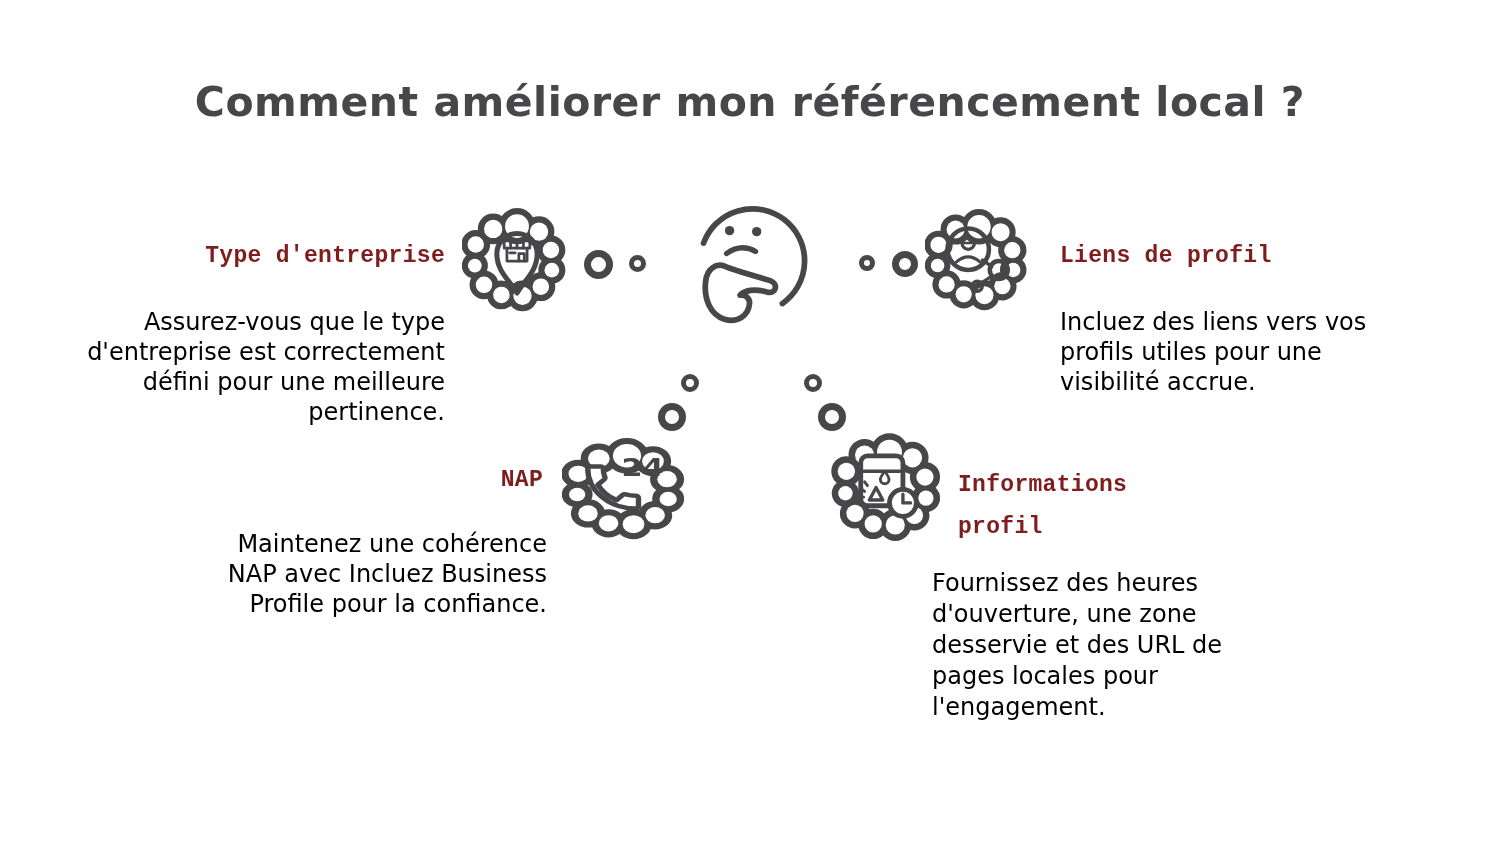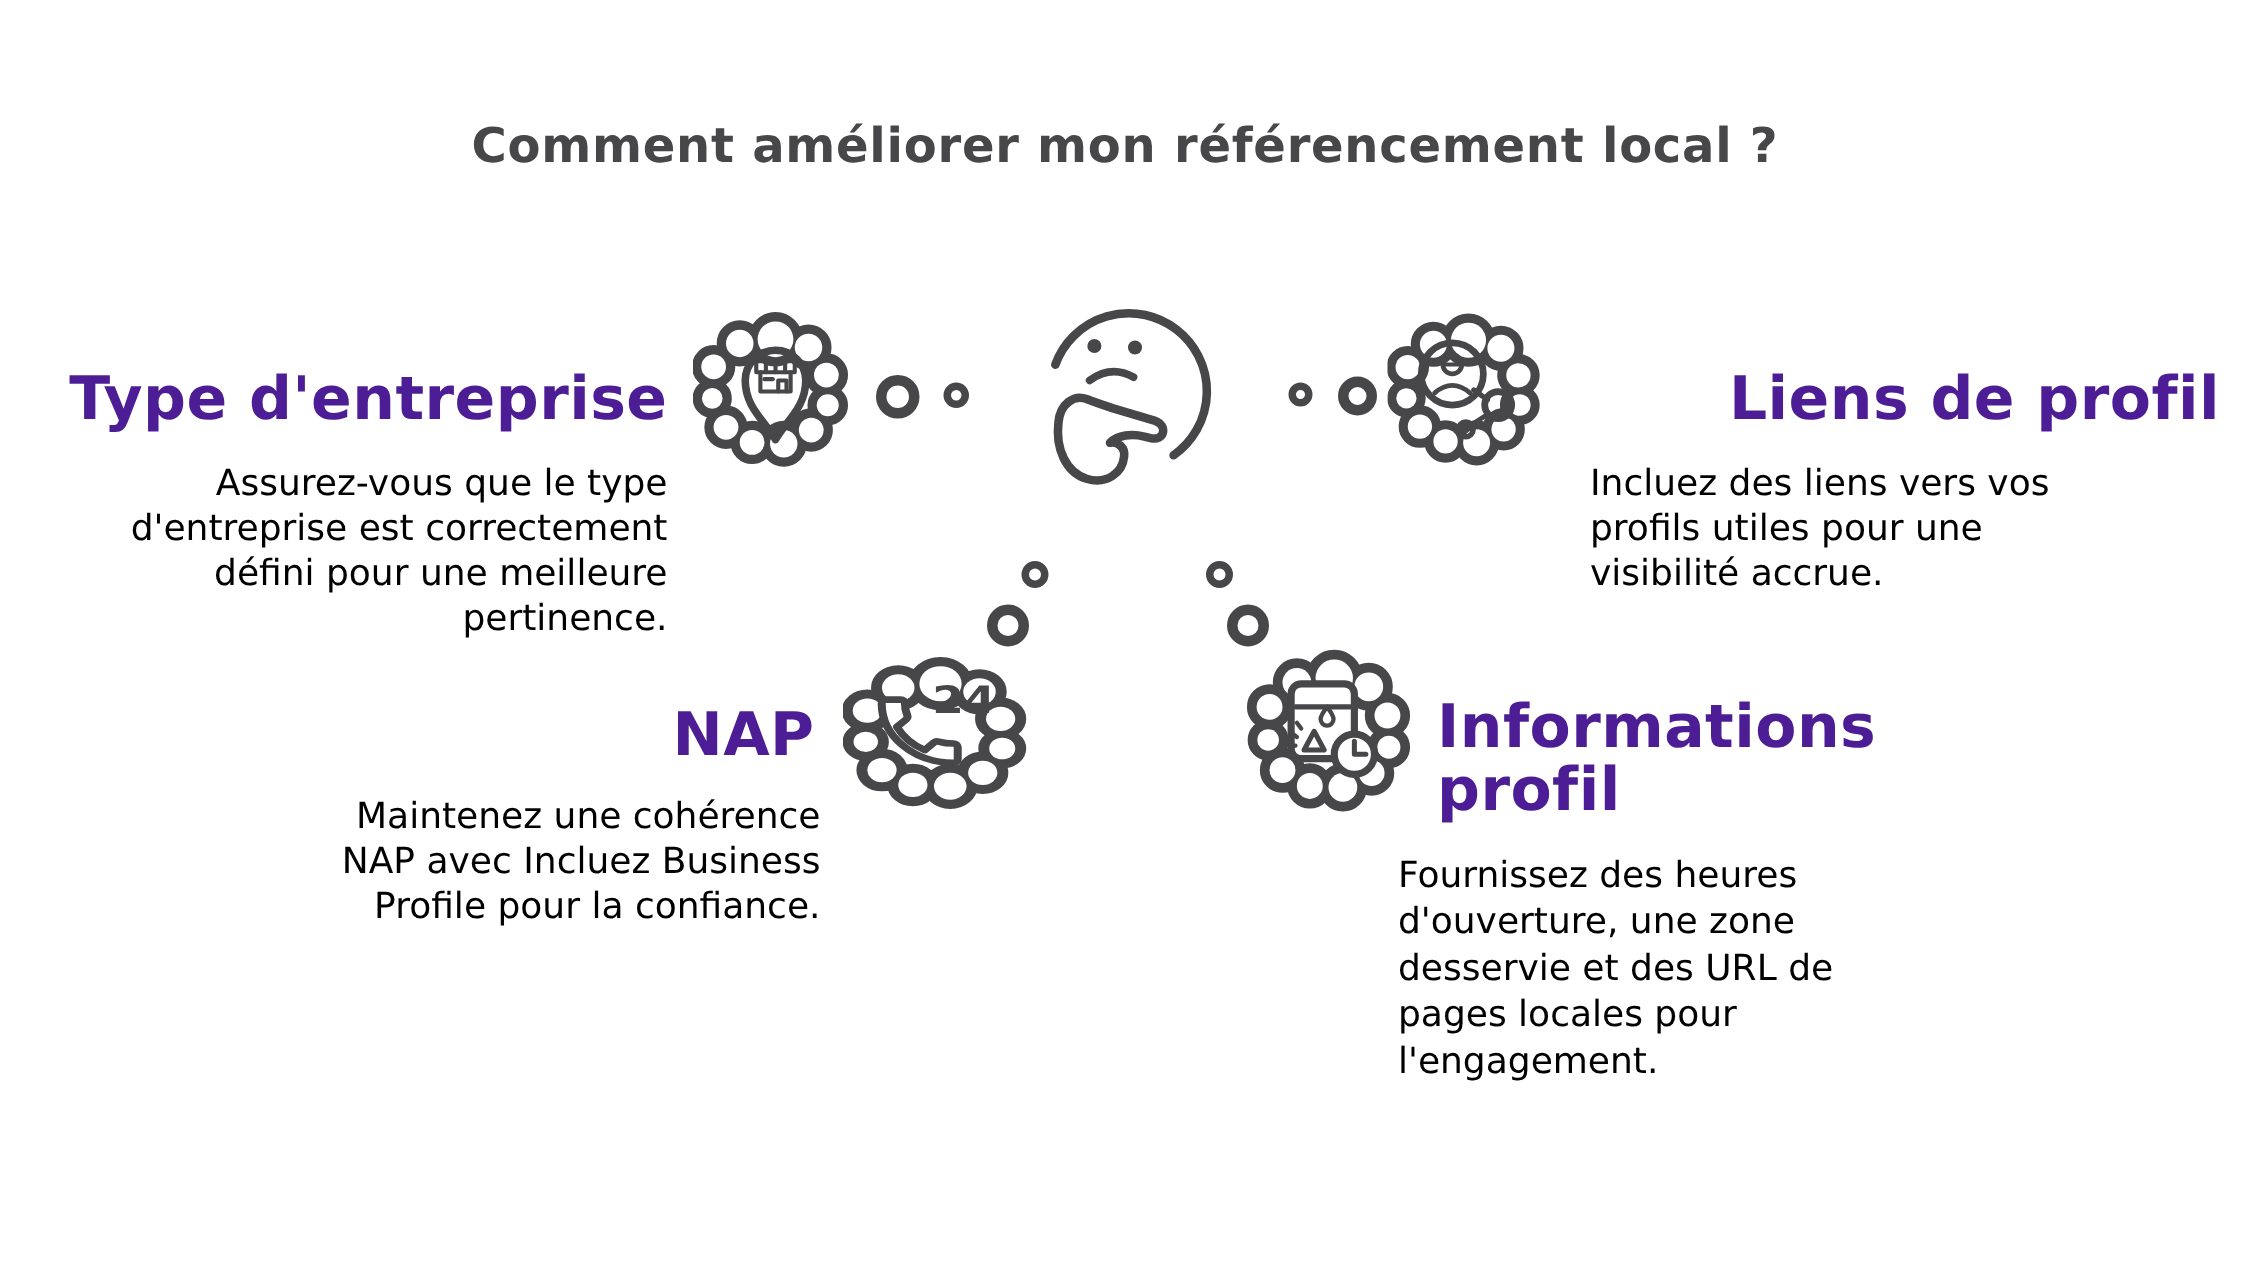--- a/index.html
+++ b/index.html
@@ -1,20 +1,20 @@
 <!DOCTYPE html>
 <html><head>
 <meta charset="utf-8">
 <style>
   html,body{margin:0;padding:0;background:#fff;}
   #canvas{position:relative;width:1500px;height:844px;background:#ffffff;overflow:hidden;
           font-family:"DejaVu Sans","Liberation Sans",sans-serif;}
   .abs{position:absolute;}
-  .title{width:100%;text-align:center;font-size:32px;font-weight:bold;color:#47474a;letter-spacing:.5px;}
-  .heading{font-size:40px;font-weight:bold;color:#4c1d95;letter-spacing:.3px;}
+  .title{width:100%;text-align:center;font-size:41px;font-weight:bold;color:#47474a;letter-spacing:.5px;}
+  .heading{font-size:23px;font-weight:bold;color:#7f1d1d;letter-spacing:.3px;font-family:Liberation Mono, monospace;}
   .body-text{font-size:24px;color:#000000;line-height:30px;}
   .preline{white-space:pre-line;}
   .alignr{text-align:right;}
   .bubble{position:absolute;border-style:solid;border-color:#47474a;border-radius:50%;
           background:#fff;box-sizing:border-box;}
   svg{display:block;}
 </style>
 </head>
 <body>
 
@@ -116,21 +116,21 @@
         <circle cx="48" cy="47" r="23" stroke-width="5"></circle>
         <circle cx="48" cy="40" r="7" stroke-width="3.5"></circle>
         <path d="M41,40 H55" stroke-width="3"></path>
         <path d="M35,61 Q48,50 61,61" stroke-width="3.5"></path>
         <path d="M64,59 L74,66" stroke-width="4"></path>
         <circle cx="82" cy="70" r="10" stroke-width="5"></circle>
         <path d="M74,77 L63,84" stroke-width="3.5"></path>
         <circle cx="58" cy="88" r="5.5" stroke-width="4"></circle>
       </g>
     </svg>
-    <div class="abs heading" style="left:1060px;top:243px;width:420px;text-align:right;">Liens de profil</div>
+    <div class="abs heading" style="left:1060px;top:243px;width:420px;">Liens de profil</div>
     <div class="abs body-text preline" style="left:1060px;top:307px;width:420px;">Incluez des liens vers vos
 profils utiles pour une
 visibilité accrue.</div>
   </div>
 
   <div class="bubble" style="left:681px;top:374px;width:18px;height:18px;border-width:5px;"></div>
   <div class="bubble" style="left:658px;top:403px;width:28px;height:28px;border-width:7px;"></div>
   <div class="bubble" style="left:804px;top:374px;width:18px;height:18px;border-width:5px;"></div>
   <div class="bubble" style="left:818px;top:403px;width:28px;height:28px;border-width:7px;"></div>
 

